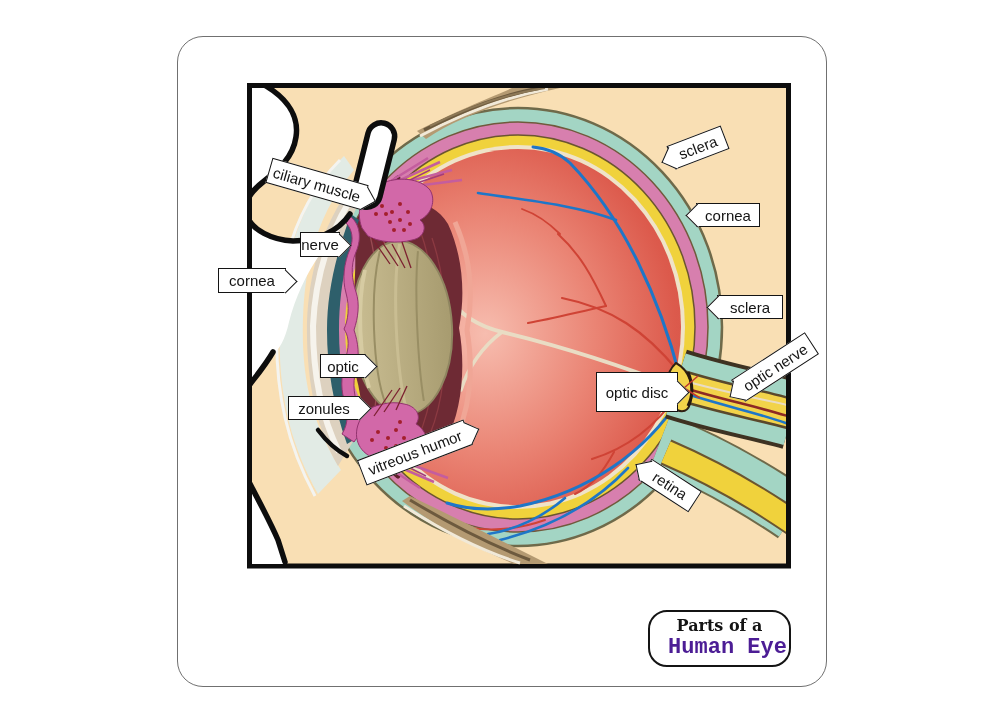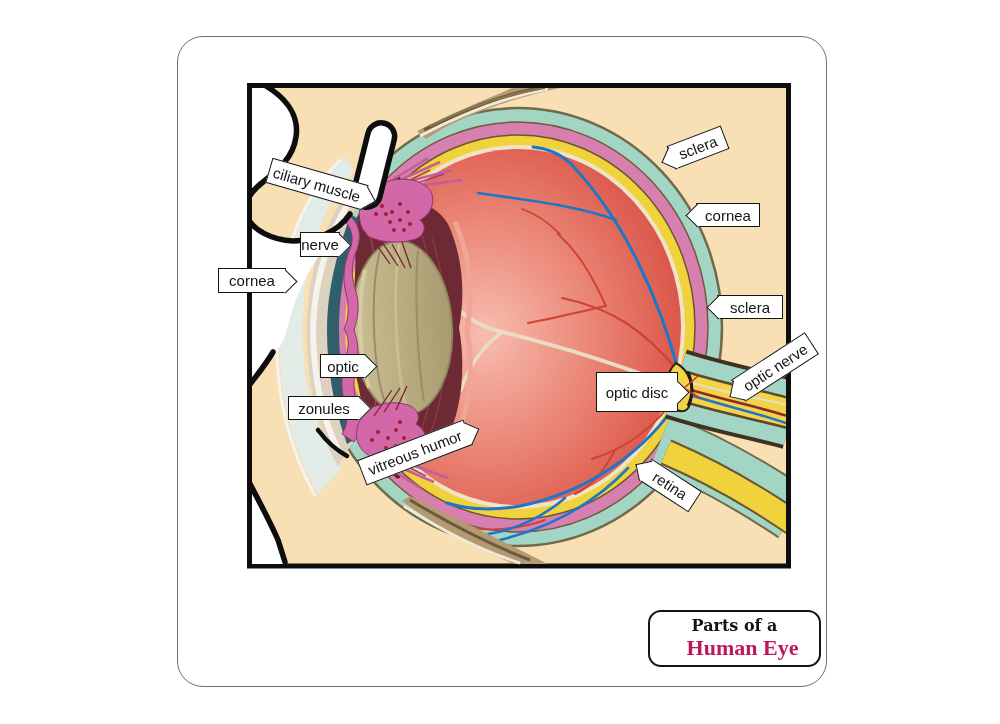--- a/index.html
+++ b/index.html
@@ -11,25 +11,25 @@
         border:1.6px solid #707070;border-radius:26px;background:#ffffff;box-sizing:border-box;}
   .diagram-svg{position:absolute;left:0;top:0;width:1000px;height:724px;z-index:2;}
   .callout{position:absolute;display:flex;align-items:center;justify-content:center;
            background:#ffffff;border:1.7px solid #141414;box-sizing:border-box;
            font-size:15px;color:#141414;z-index:4;white-space:nowrap;}
   .tip{position:absolute;width:16px;height:16px;background:#ffffff;top:50%;
        transform:rotate(45deg);z-index:1;}
   .tip-r{right:-8.5px;margin-top:-8px;border-top:1.7px solid #141414;border-right:1.7px solid #141414;}
   .tip-l{left:-8.5px;margin-top:-8px;border-left:1.7px solid #141414;border-bottom:1.7px solid #141414;}
   .callout .txt{position:relative;z-index:2;padding:0 4px;}
-  .badge{position:absolute;left:648px;top:610px;width:173px;height:57px;background:#fff;
-         border:2.5px solid #141414;border-radius:13px;display:flex;flex-direction:column;
+  .badge{position:absolute;left:648px;top:610px;width:143px;height:57px;background:#fff;
+         border:2.5px solid #141414;border-radius:19px;display:flex;flex-direction:column;
          align-items:center;justify-content:center;z-index:4;box-sizing:border-box;}
   .badge-line1{font-family:"DejaVu Serif",serif;font-weight:bold;font-size:16px;color:#141414;line-height:1.15;}
-  .badge-line2{font-family:Liberation Serif, serif;font-weight:bold;font-size:22px;color:#be185d;line-height:1.15;margin-left:16px;}
+  .badge-line2{font-family:Liberation Mono, monospace;font-weight:bold;font-size:22px;color:#4c1d95;line-height:1.15;margin-left:16px;}
 </style>
 </head>
 <body>
 
 <div class="page">
 
 
   <div class="card"></div>
 
   <svg class="diagram-svg" viewBox="0 0 1000 724" xmlns="http://www.w3.org/2000/svg">

